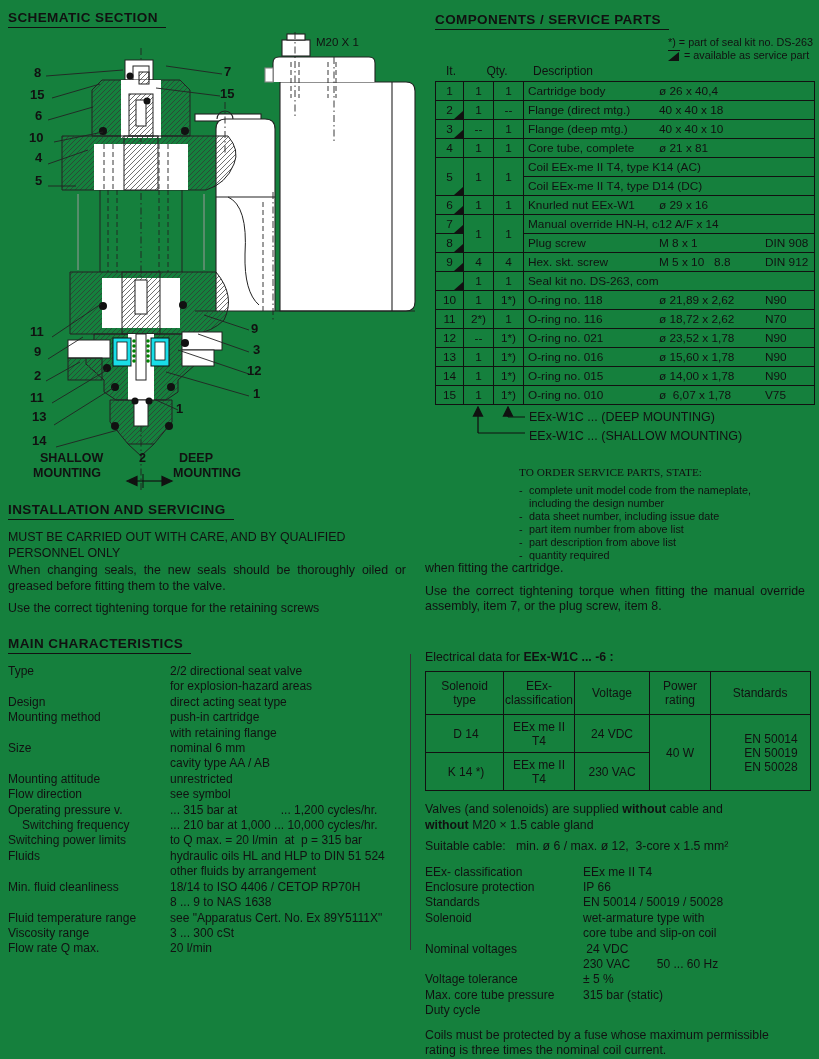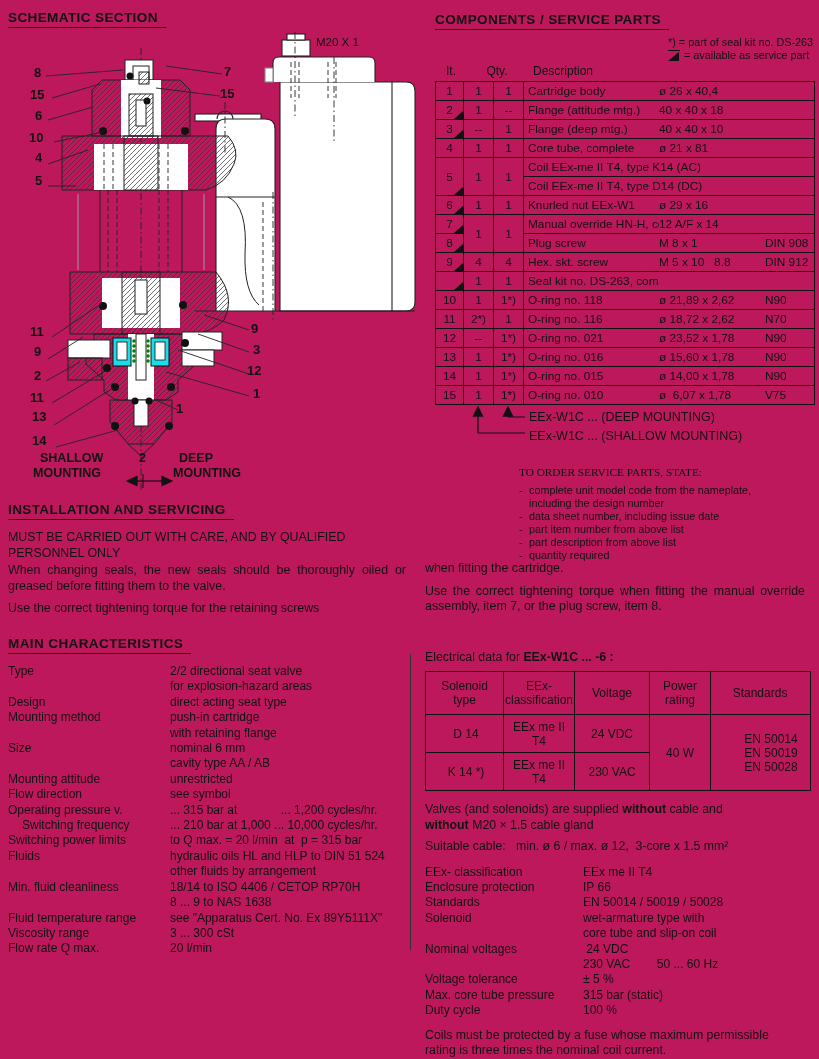--- a/index.html
+++ b/index.html
@@ -1,16 +1,16 @@
 <!DOCTYPE html>
 <html><head>
 <meta charset="utf-8">
 <style>
   html,body{margin:0;padding:0;background:#fff;}
-  .page{position:relative;width:819px;height:1059px;background:#be185d;overflow:hidden;
+  .page{position:relative;width:819px;height:1059px;background:#15803d;overflow:hidden;
         font-family:"Liberation Sans","DejaVu Sans",sans-serif;color:#111;}
   section{position:absolute;}
   h2.sect{font-size:13.5px;font-weight:bold;letter-spacing:.4px;margin:0 0 4px 0;
           display:inline-block;border-bottom:1.4px solid #111;padding:0 8px 2px 0;}
   
   .draw{position:relative;width:418px;height:466px;}
   .draw svg{position:absolute;left:0;top:0;}
   .callout{position:absolute;font-weight:bold;font-size:13px;line-height:14px;}
   .m20{position:absolute;font-size:11.5px;}
   .mountlbl{position:absolute;font-weight:bold;font-size:12.5px;line-height:15px;}
@@ -289,21 +289,21 @@
                 <span class="dnote"></span>
               </div>
             </td>
           </tr>
           <tr>
             <td class="it flag">2</td>
             <td class="q">1</td>
             <td class="q">--</td>
             <td class="desc">
               <div class="dline">
-                <span class="dname">Flange (attitude mtg.)</span>
+                <span class="dname">Flange (direct mtg.)</span>
                 <span class="ddims">40 x 40 x 18</span>
                 <span class="dnote"></span>
               </div>
             </td>
           </tr>
           <tr>
             <td class="it flag">3</td>
             <td class="q">--</td>
             <td class="q">1</td>
             <td class="desc">
@@ -655,21 +655,20 @@
           <div class="prow">
             <span class="plabel">Voltage tolerance</span>
             <span class="pvalue">± 5 %</span>
           </div>
           <div class="prow">
             <span class="plabel">Max. core tube pressure</span>
             <span class="pvalue">315 bar (static)</span>
           </div>
           <div class="prow">
             <span class="plabel">Duty cycle</span>
-            <span class="pvalue">100 %</span>
           </div>
         </div>
 
       <div class="note" style="margin-top:9px;width:370px;">Coils must be protected by a fuse whose maximum permissible rating is three times the nominal coil current.</div>
 
     </div>
   </section>
 </div>
 
 </body></html>

